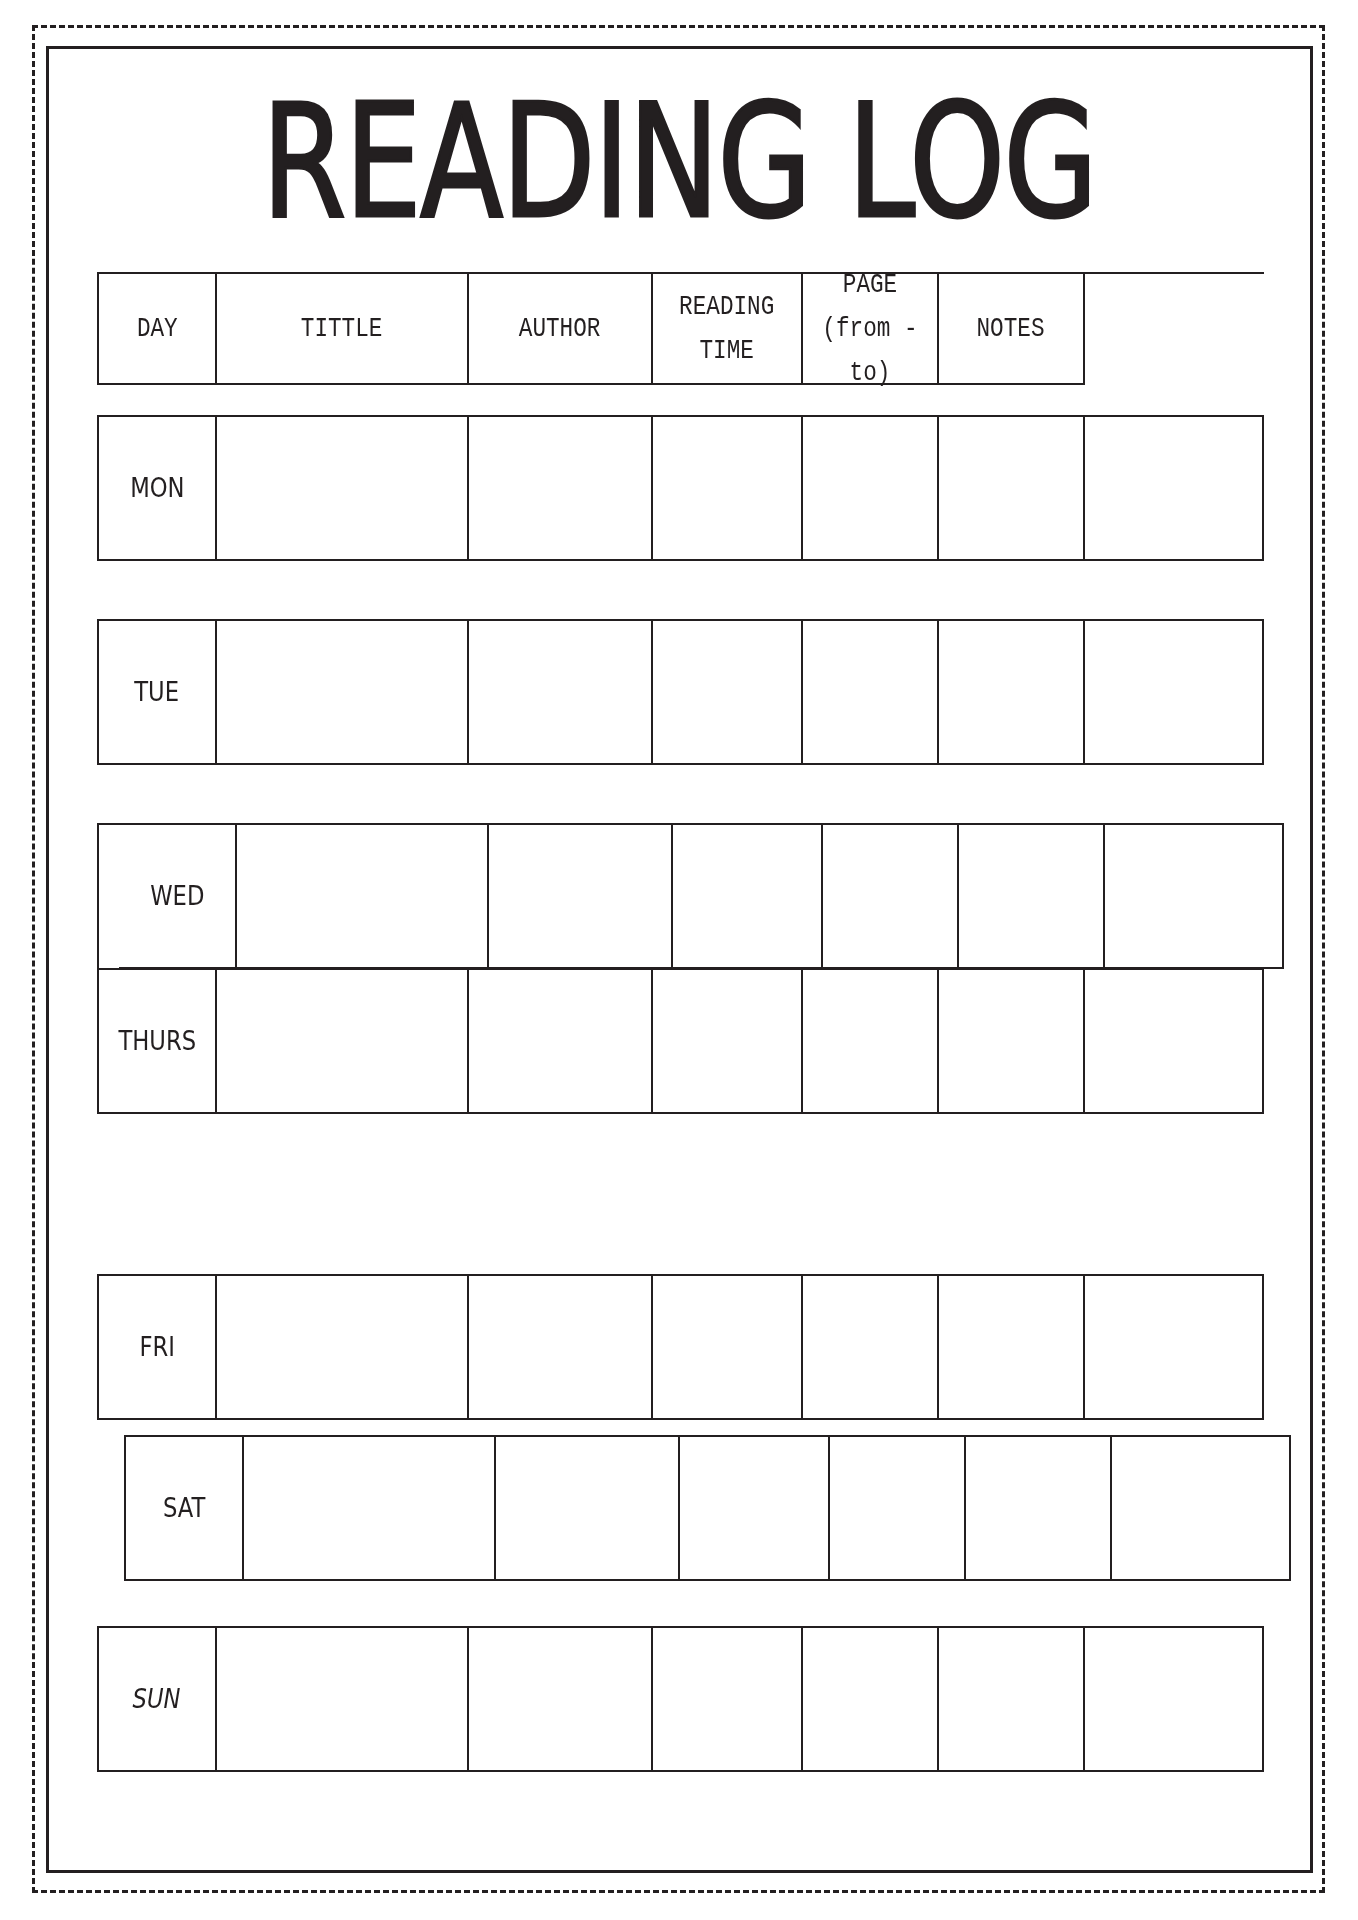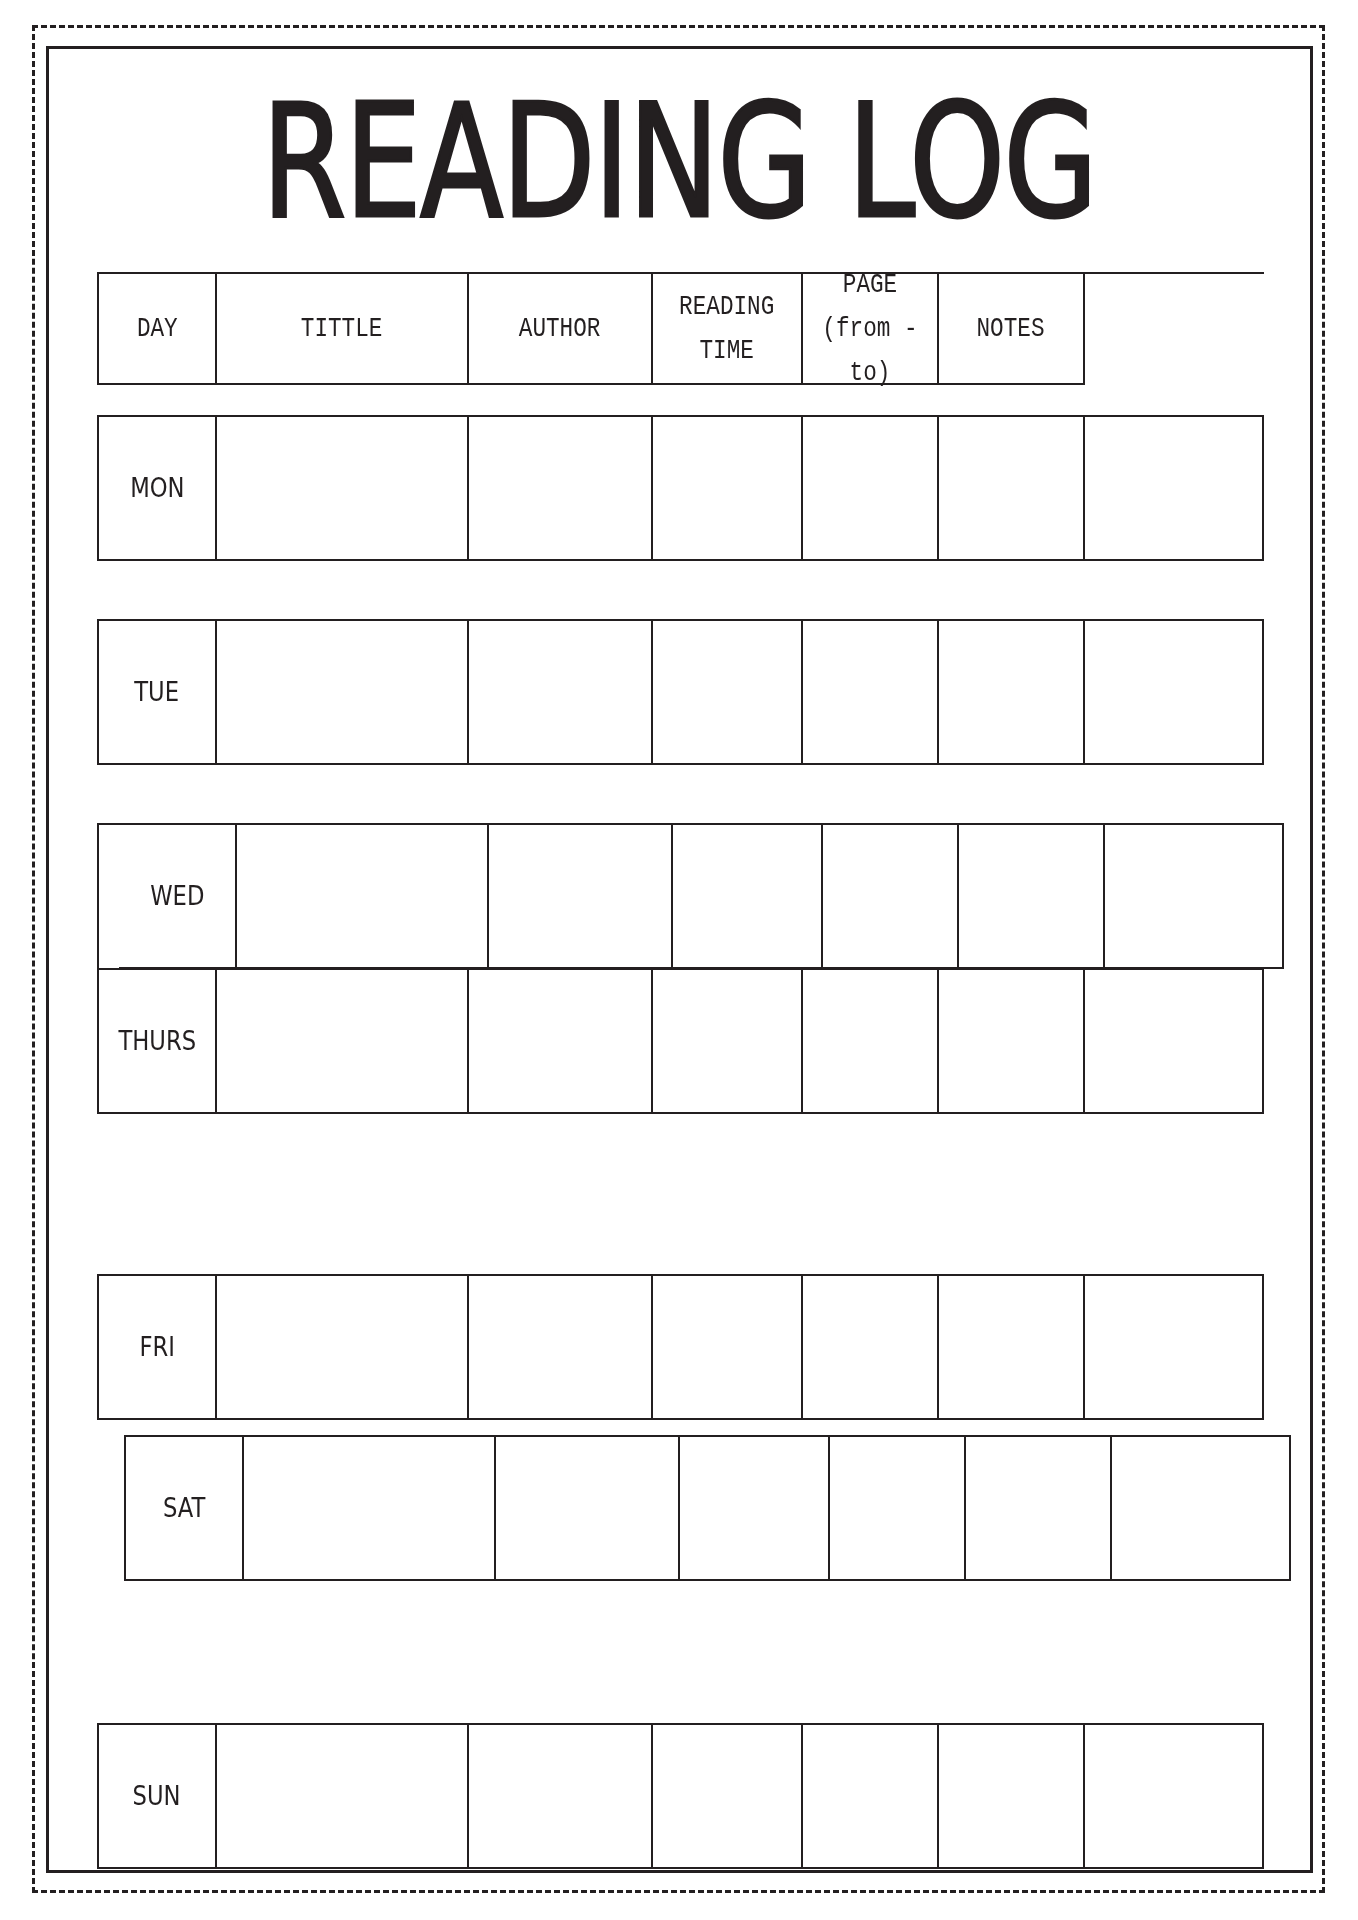--- a/index.html
+++ b/index.html
@@ -188,21 +188,21 @@
       <div>
         <span class="lbl"></span>
       </div>
       <div>
         <span class="lbl"></span>
       </div>
       <div>
         <span class="lbl"></span>
       </div>
     </div>
-    <div class="grid row" style="top: 1723px;">
+    <div class="grid row" style="top: 1626px; font-style: italic;">
       <div class="daycell">
         <span class="lbl">SUN</span>
       </div>
       <div>
         <span class="lbl"></span>
       </div>
       <div>
         <span class="lbl"></span>
       </div>
       <div>

